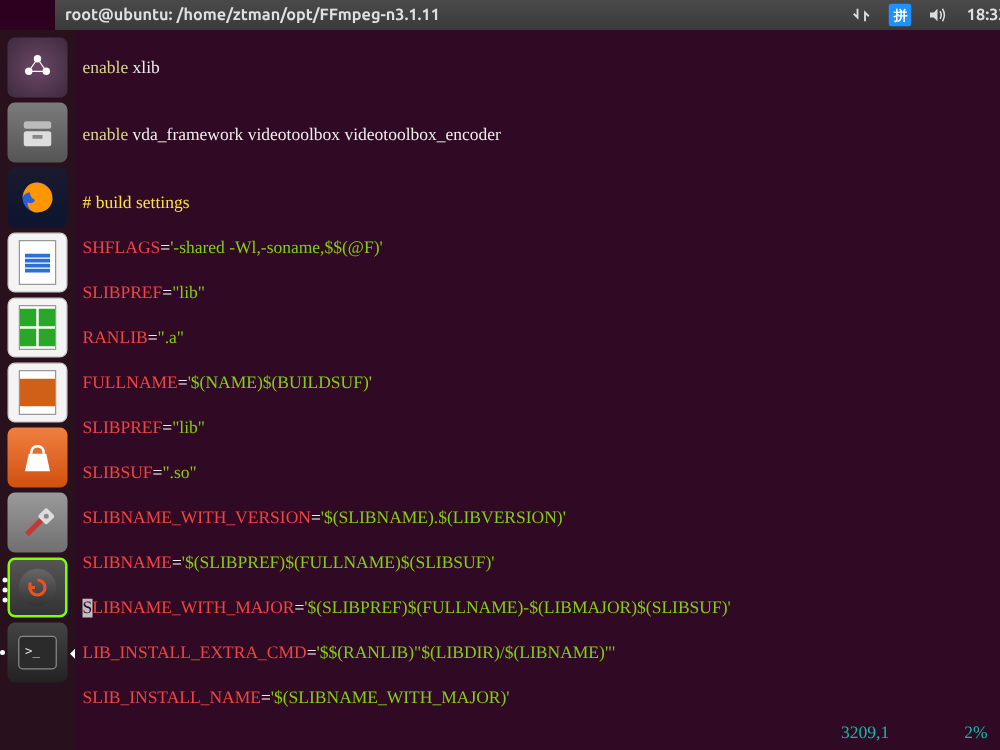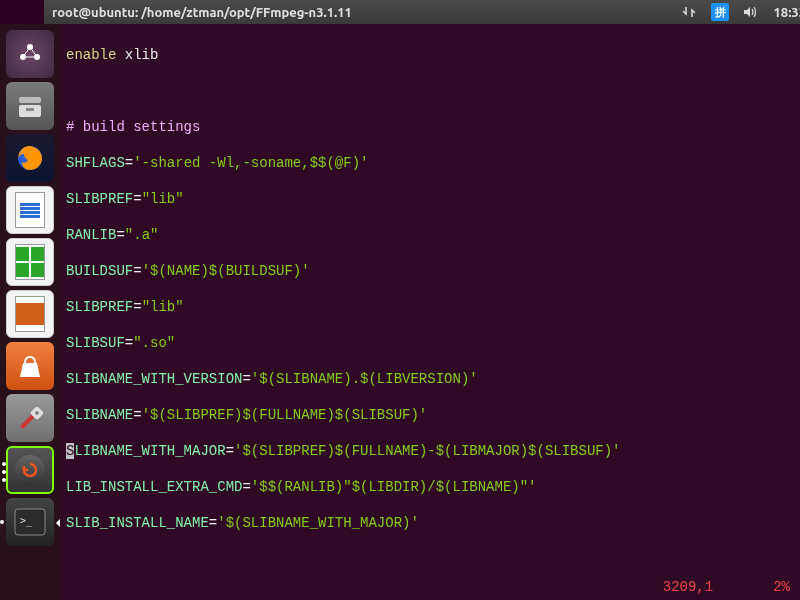--- a/index.html
+++ b/index.html
@@ -67,31 +67,31 @@
 .t-term { background: linear-gradient(to bottom, #444, #222); }
 .terminal {
   position: absolute;
   left: 60px;
   top: 24px;
   width: 740px;
   height: 576px;
   background: #300a24;
   color: #eeeeec;
   padding: 4px 6px;
-  font-family: Liberation Mono, monospace;
+  font-family: Liberation Serif, serif;
   font-size: 14px;
   line-height: 18px;
   white-space: pre;
 }
-.c-cyan { color: #86efac; }
+.c-cyan { color: #ef4444; }
 .c-pink { color: #84cc16; }
-.c-comment { color: #f0abfc; }
+.c-comment { color: #fde047; }
 .c-yellow { color: #d7d787; }
 .cursor-cell { background: #c0c0c0; color: #300a24; }
-.status-line { position: absolute; bottom: 4px; right: 10px; color: #ef4444; display: flex; gap: 60px; }
+.status-line { position: absolute; bottom: 4px; right: 10px; color: #14b8a6; display: flex; gap: 60px; }
 .writer-icon { width: 30px; height: 36px; background: #fff; border: 1px solid #999; display:flex; align-items:center; justify-content:center;}
 .writer-stripe { width: 20px; height: 3px; background: #2a6fd6; margin: 1px 0;}
 .calc-grid { width: 30px; height: 30px; display: grid; grid-template-columns: 1fr 1fr; grid-template-rows: 1fr 1fr; gap: 2px;}
 .calc-grid div { background: #2aa62a; }
 .impress-rect { width: 30px; height: 22px; background: #d06018; }
 .updater-circ { width: 30px; height: 30px; border-radius: 50%; background: linear-gradient(#666,#333); display:flex; align-items:center; justify-content:center; font-size:16px;}
 </style>
 </head>
 <body>
 
@@ -197,26 +197,27 @@
       <svg width="36" height="32" viewBox="0 0 36 32">
         <rect x="3" y="3" width="30" height="26" rx="3" fill="#2b2b2b" stroke="#888"></rect>
         <text x="8" y="18" fill="#ddd" font-size="10" font-family="monospace">&gt;_</text>
       </svg>
     </div>
 </div>
 
 <div class="terminal">
 <div><span class="c-yellow">enable </span><span>xlib</span></div>
 <div></div>
+<div><span class="c-yellow">enable </span><span>vda_framework videotoolbox videotoolbox_encoder</span></div>
 <div></div>
 <div class="c-comment"># build settings</div>
 <div><span class="c-cyan">SHFLAGS</span><span>=</span><span class="c-pink">'-shared -Wl,-soname,$$(@F)'</span></div>
 <div><span class="c-cyan">SLIBPREF</span><span>=</span><span class="c-pink">"lib"</span></div>
 <div><span class="c-cyan">RANLIB</span><span>=</span><span class="c-pink">".a"</span></div>
-<div><span class="c-cyan">BUILDSUF</span><span>=</span><span class="c-pink">'$(NAME)$(BUILDSUF)'</span></div>
+<div><span class="c-cyan">FULLNAME</span><span>=</span><span class="c-pink">'$(NAME)$(BUILDSUF)'</span></div>
 <div><span class="c-cyan">SLIBPREF</span><span>=</span><span class="c-pink">"lib"</span></div>
 <div><span class="c-cyan">SLIBSUF</span><span>=</span><span class="c-pink">".so"</span></div>
 <div><span class="c-cyan">SLIBNAME_WITH_VERSION</span><span>=</span><span class="c-pink">'$(SLIBNAME).$(LIBVERSION)'</span></div>
 <div><span class="c-cyan">SLIBNAME</span><span>=</span><span class="c-pink">'$(SLIBPREF)$(FULLNAME)$(SLIBSUF)'</span></div>
 <div><span class="cursor-cell">S</span><span class="c-cyan">LIBNAME_WITH_MAJOR</span><span>=</span><span class="c-pink">'$(SLIBPREF)$(FULLNAME)-$(LIBMAJOR)$(SLIBSUF)'</span></div>
 <div><span class="c-cyan">LIB_INSTALL_EXTRA_CMD</span><span>=</span><span class="c-pink">'$$(RANLIB)"$(LIBDIR)/$(LIBNAME)"'</span></div>
 <div><span class="c-cyan">SLIB_INSTALL_NAME</span><span>=</span><span class="c-pink">'$(SLIBNAME_WITH_MAJOR)'</span></div>
 
 <div></div>
 

